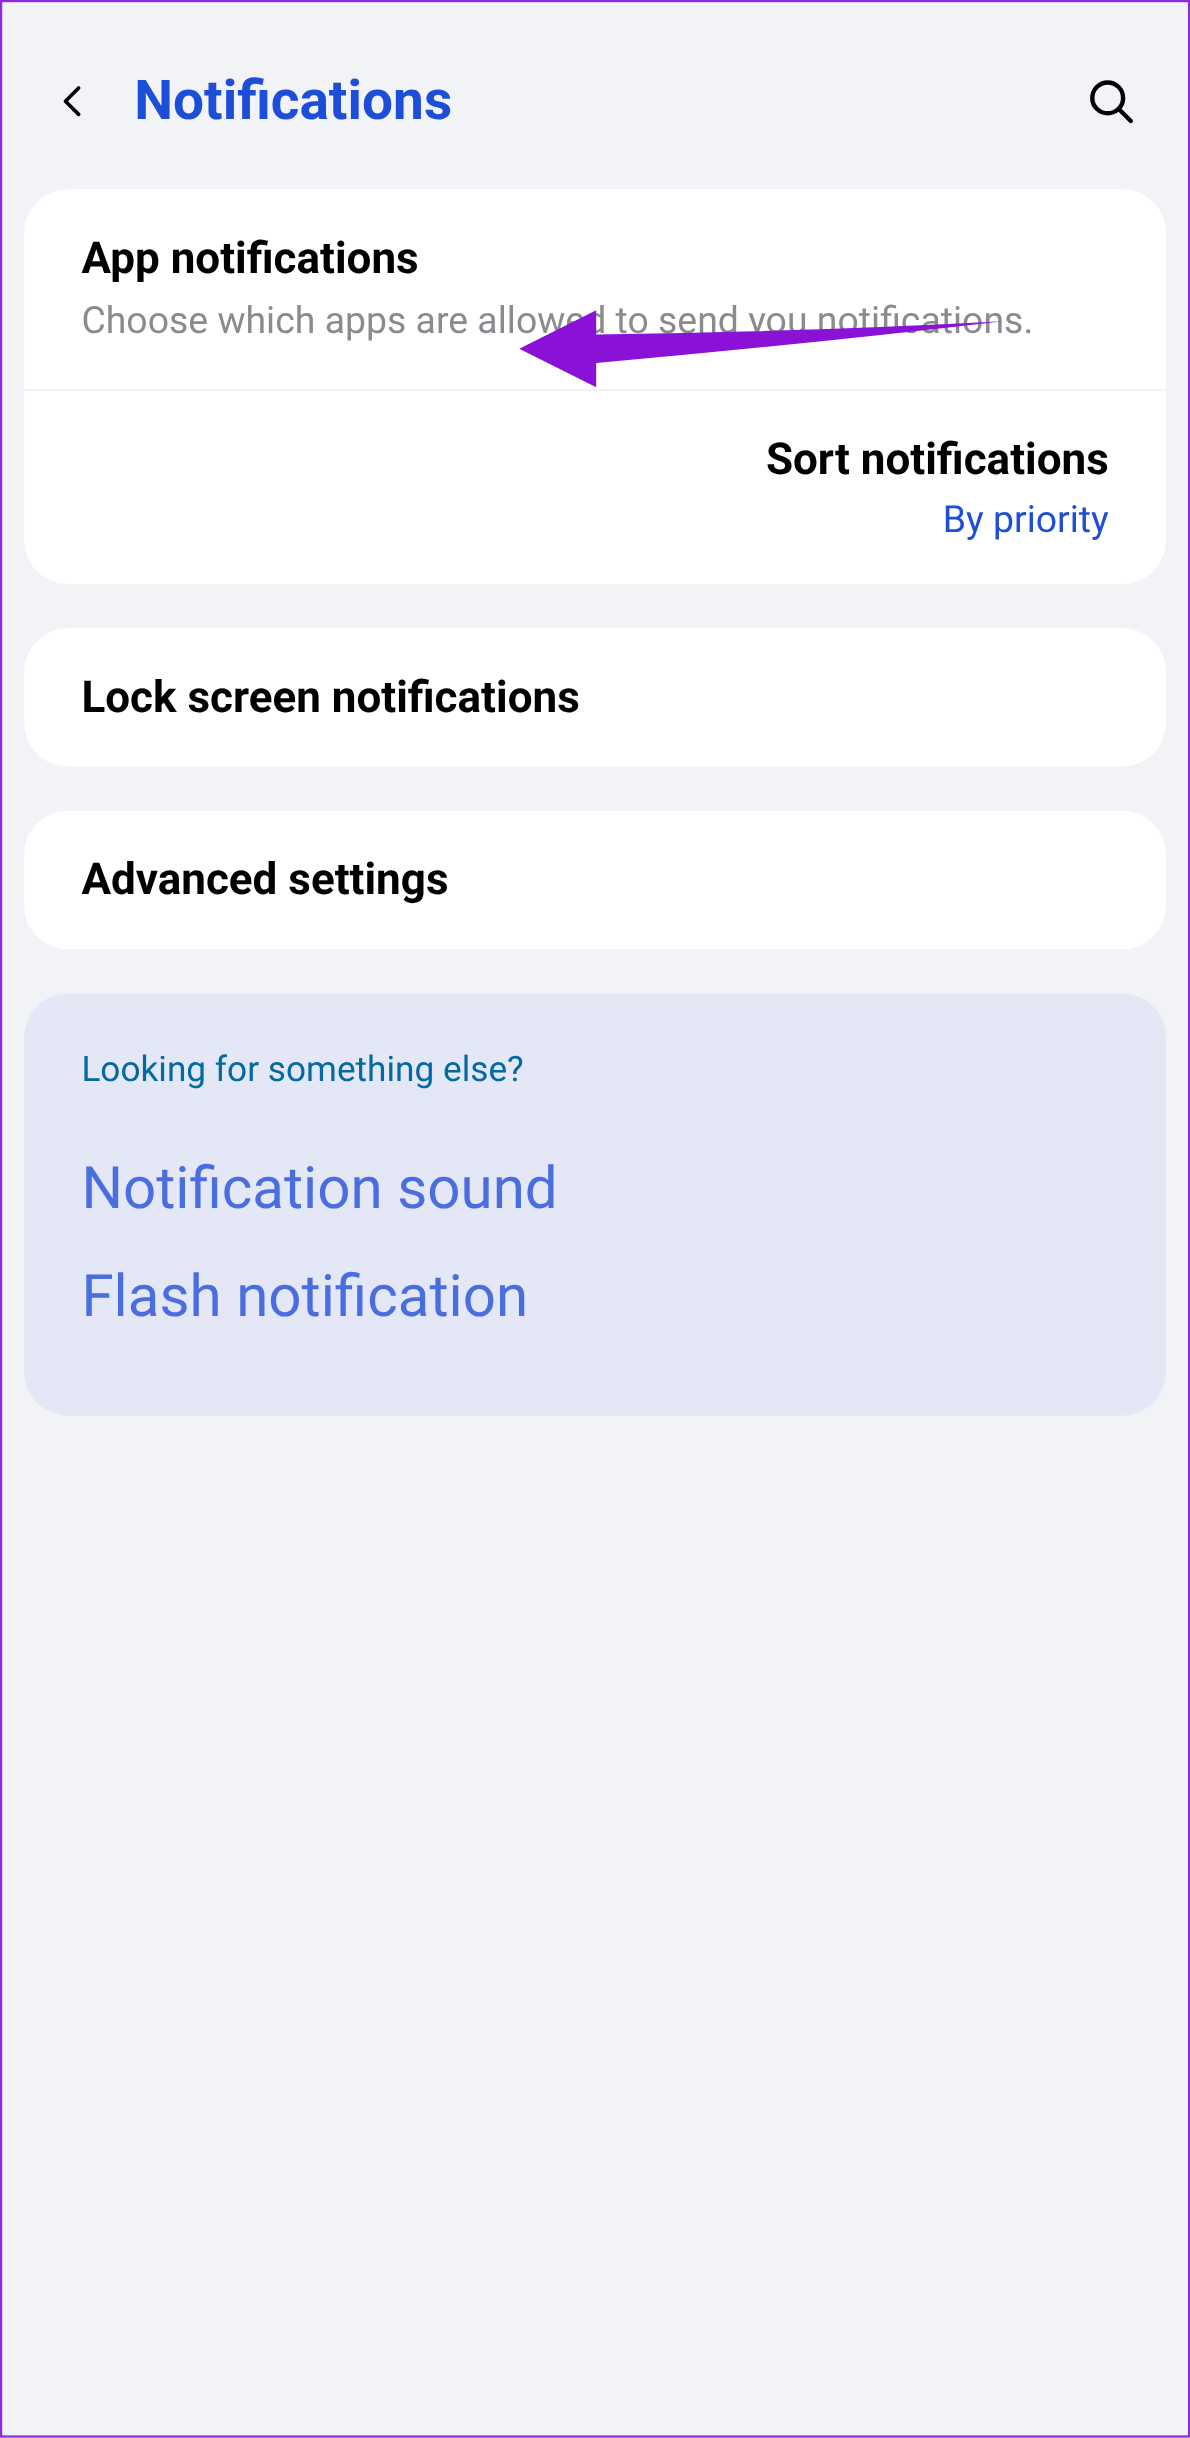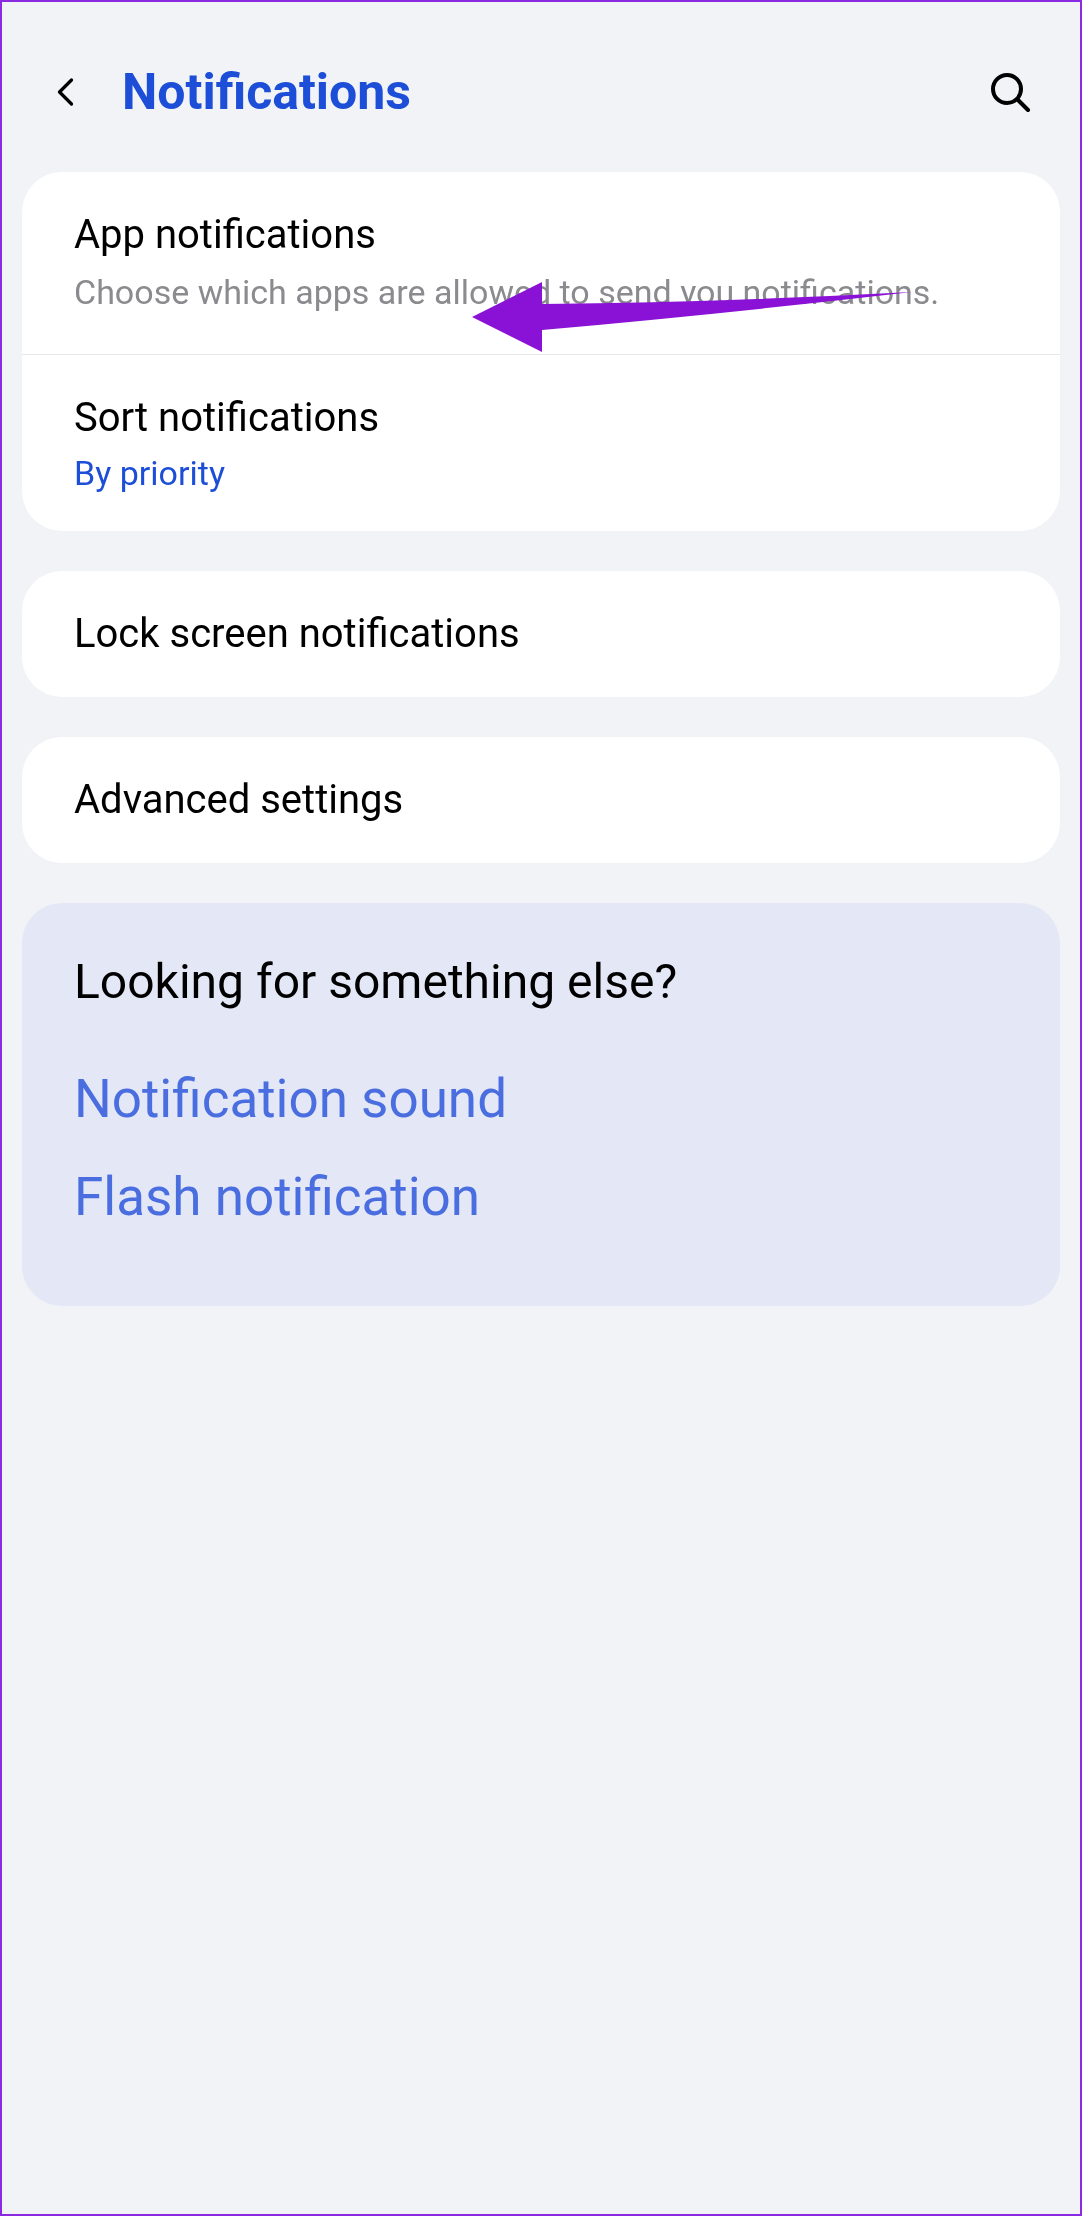--- a/index.html
+++ b/index.html
@@ -47,46 +47,47 @@
     border-radius: 40px;
     margin-bottom: 40px;
     overflow: hidden;
   }
   .row {
     padding: 38px 52px;
     cursor: pointer;
   }
   .row + .row {
     border-top: 1px solid #e8e8ec;
+    text-align: right;
   }
   .row-title {
     font-size: 40px;
-    font-weight: 400;
+    font-weight: 700;
     color: #000;
     line-height: 1.25;
   }
   .row-sub-gray {
     font-size: 34px;
     color: #8a8a8f;
     margin-top: 10px;
     line-height: 1.35;
   }
   .row-sub-blue {
     font-size: 34px;
     color: #1d4ed8;
     margin-top: 10px;
   }
   .looking-card {
     background: #e4e8f6;
     border-radius: 40px;
     padding: 50px 52px 60px 52px;
   }
   .looking-title {
-    font-size: 48px;
-    color: #000000;
+    font-size: 32px;
+    color: #0369a1;
     margin-bottom: 40px;
   }
   .looking-link {
     font-size: 53px;
     color: #4a6de0;
     padding: 18px 0;
     cursor: pointer;
     display: block;
   }
   .arrow-annotation {

